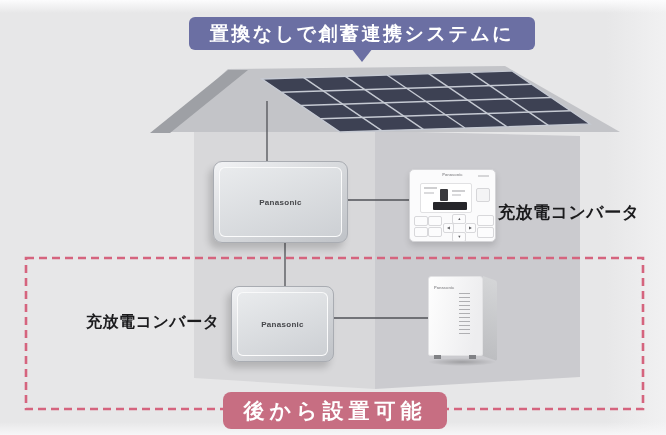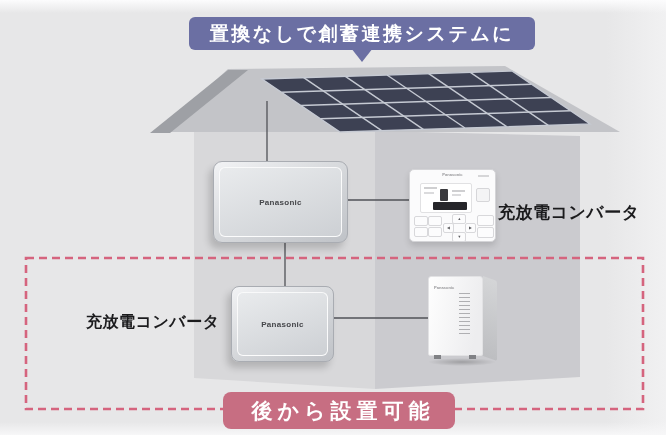--- a/index.html
+++ b/index.html
@@ -15,21 +15,21 @@
   .stage svg{position:absolute;left:0;top:0;z-index:1;}
   
   .banner{position:absolute;display:flex;align-items:center;justify-content:center;
     color:#FFFFFF;font-weight:bold;z-index:6;}
   .banner-top{left:189px;top:17px;width:346px;height:33px;border-radius:6px;
     font-size:19px;letter-spacing:2.5px;}
   .banner-top .pointer{position:absolute;left:50%;top:31px;margin-left:-11px;width:0;height:0;
     border-left:11px solid transparent;border-right:11px solid transparent;
     border-top:14px solid #6B6FA3;}
   .banner-bottom{left:223px;top:392px;width:224px;height:37px;border-radius:8px;
-    font-size:21px;letter-spacing:5px;padding-left:8px;}
+    font-size:21px;letter-spacing:5px;}
   
   .lbl{position:absolute;color:#1B1B1D;font-weight:bold;z-index:5;white-space:nowrap;}
   .lbl-pc{left:33px;top:183px;font-size:16px;line-height:23px;letter-spacing:0.5px;}
   .lbl-conv{left:86px;top:312px;font-size:16px;letter-spacing:0.5px;}
   .lbl-remote{left:498px;top:201px;font-size:17px;letter-spacing:0.5px;}
   .lbl-batt{left:507px;top:297px;font-size:18px;line-height:25px;letter-spacing:0.5px;}
   
   .silverbox{position:absolute;z-index:4;border-radius:9px;
     background:linear-gradient(150deg,#F2F3F5 0%,#D9DBDE 45%,#BFC2C7 100%);
     border:1px solid #A9ACB2;box-shadow:-4px 6px 7px rgba(0,0,0,0.17);}

